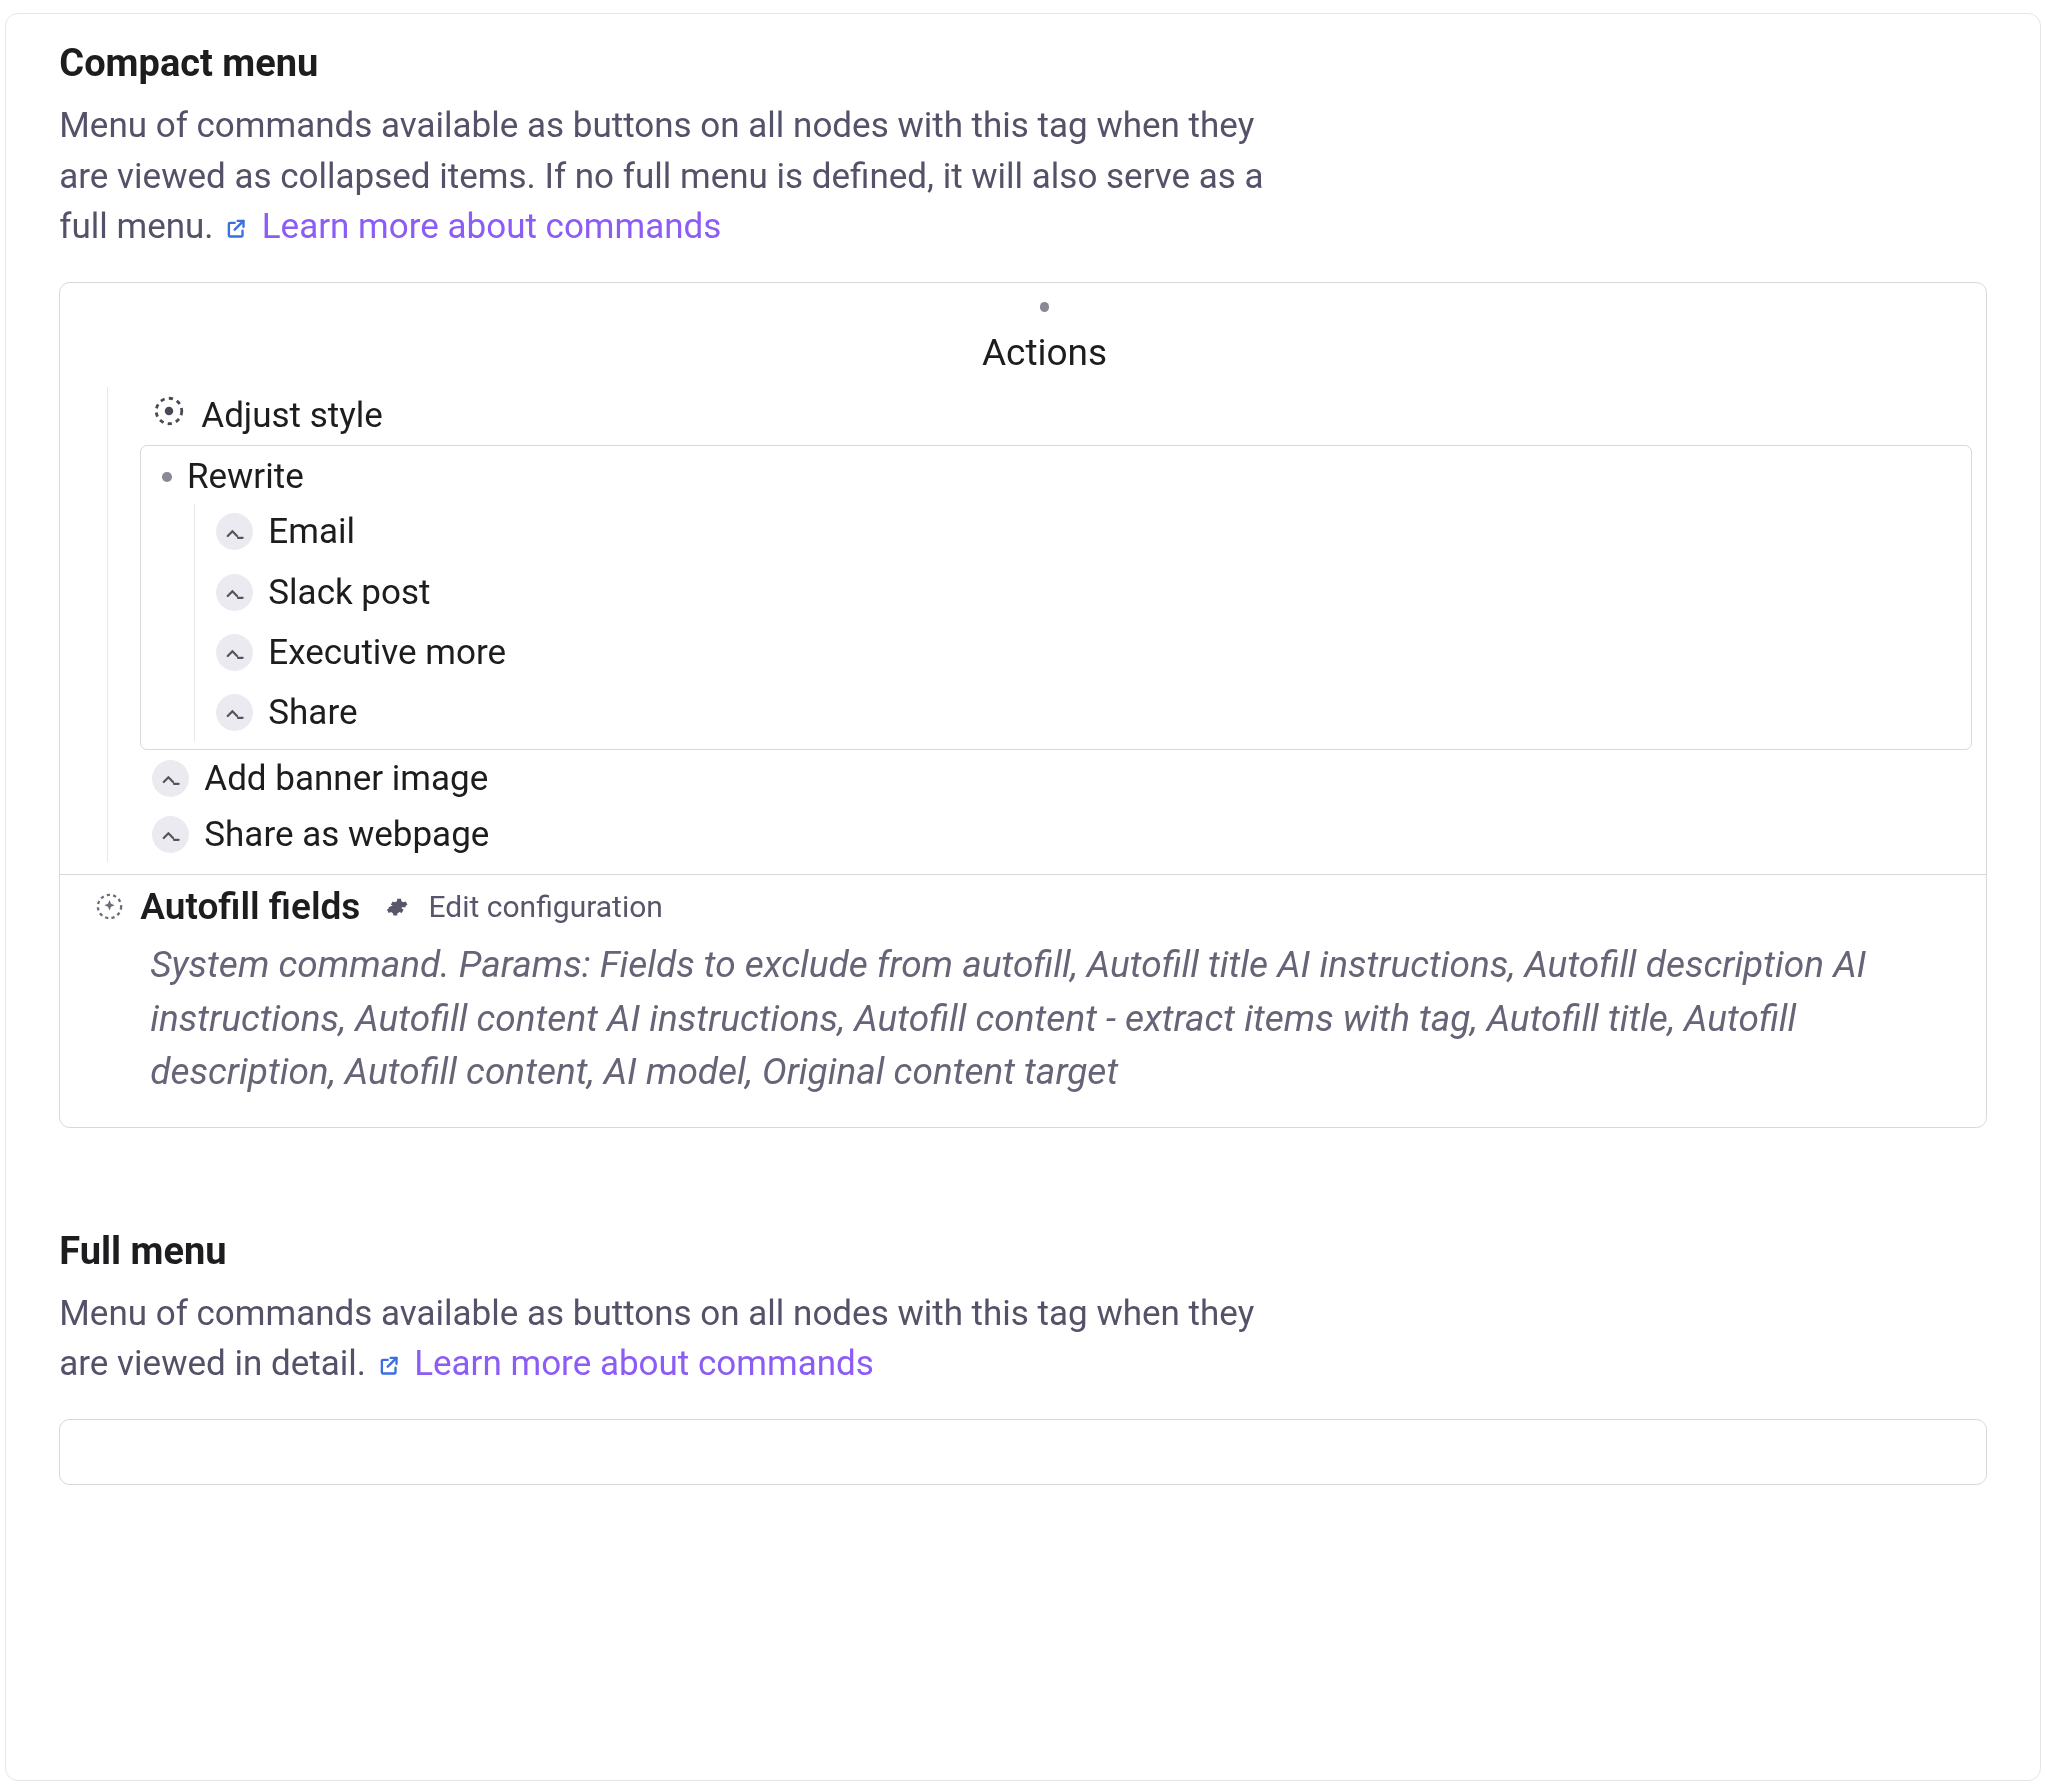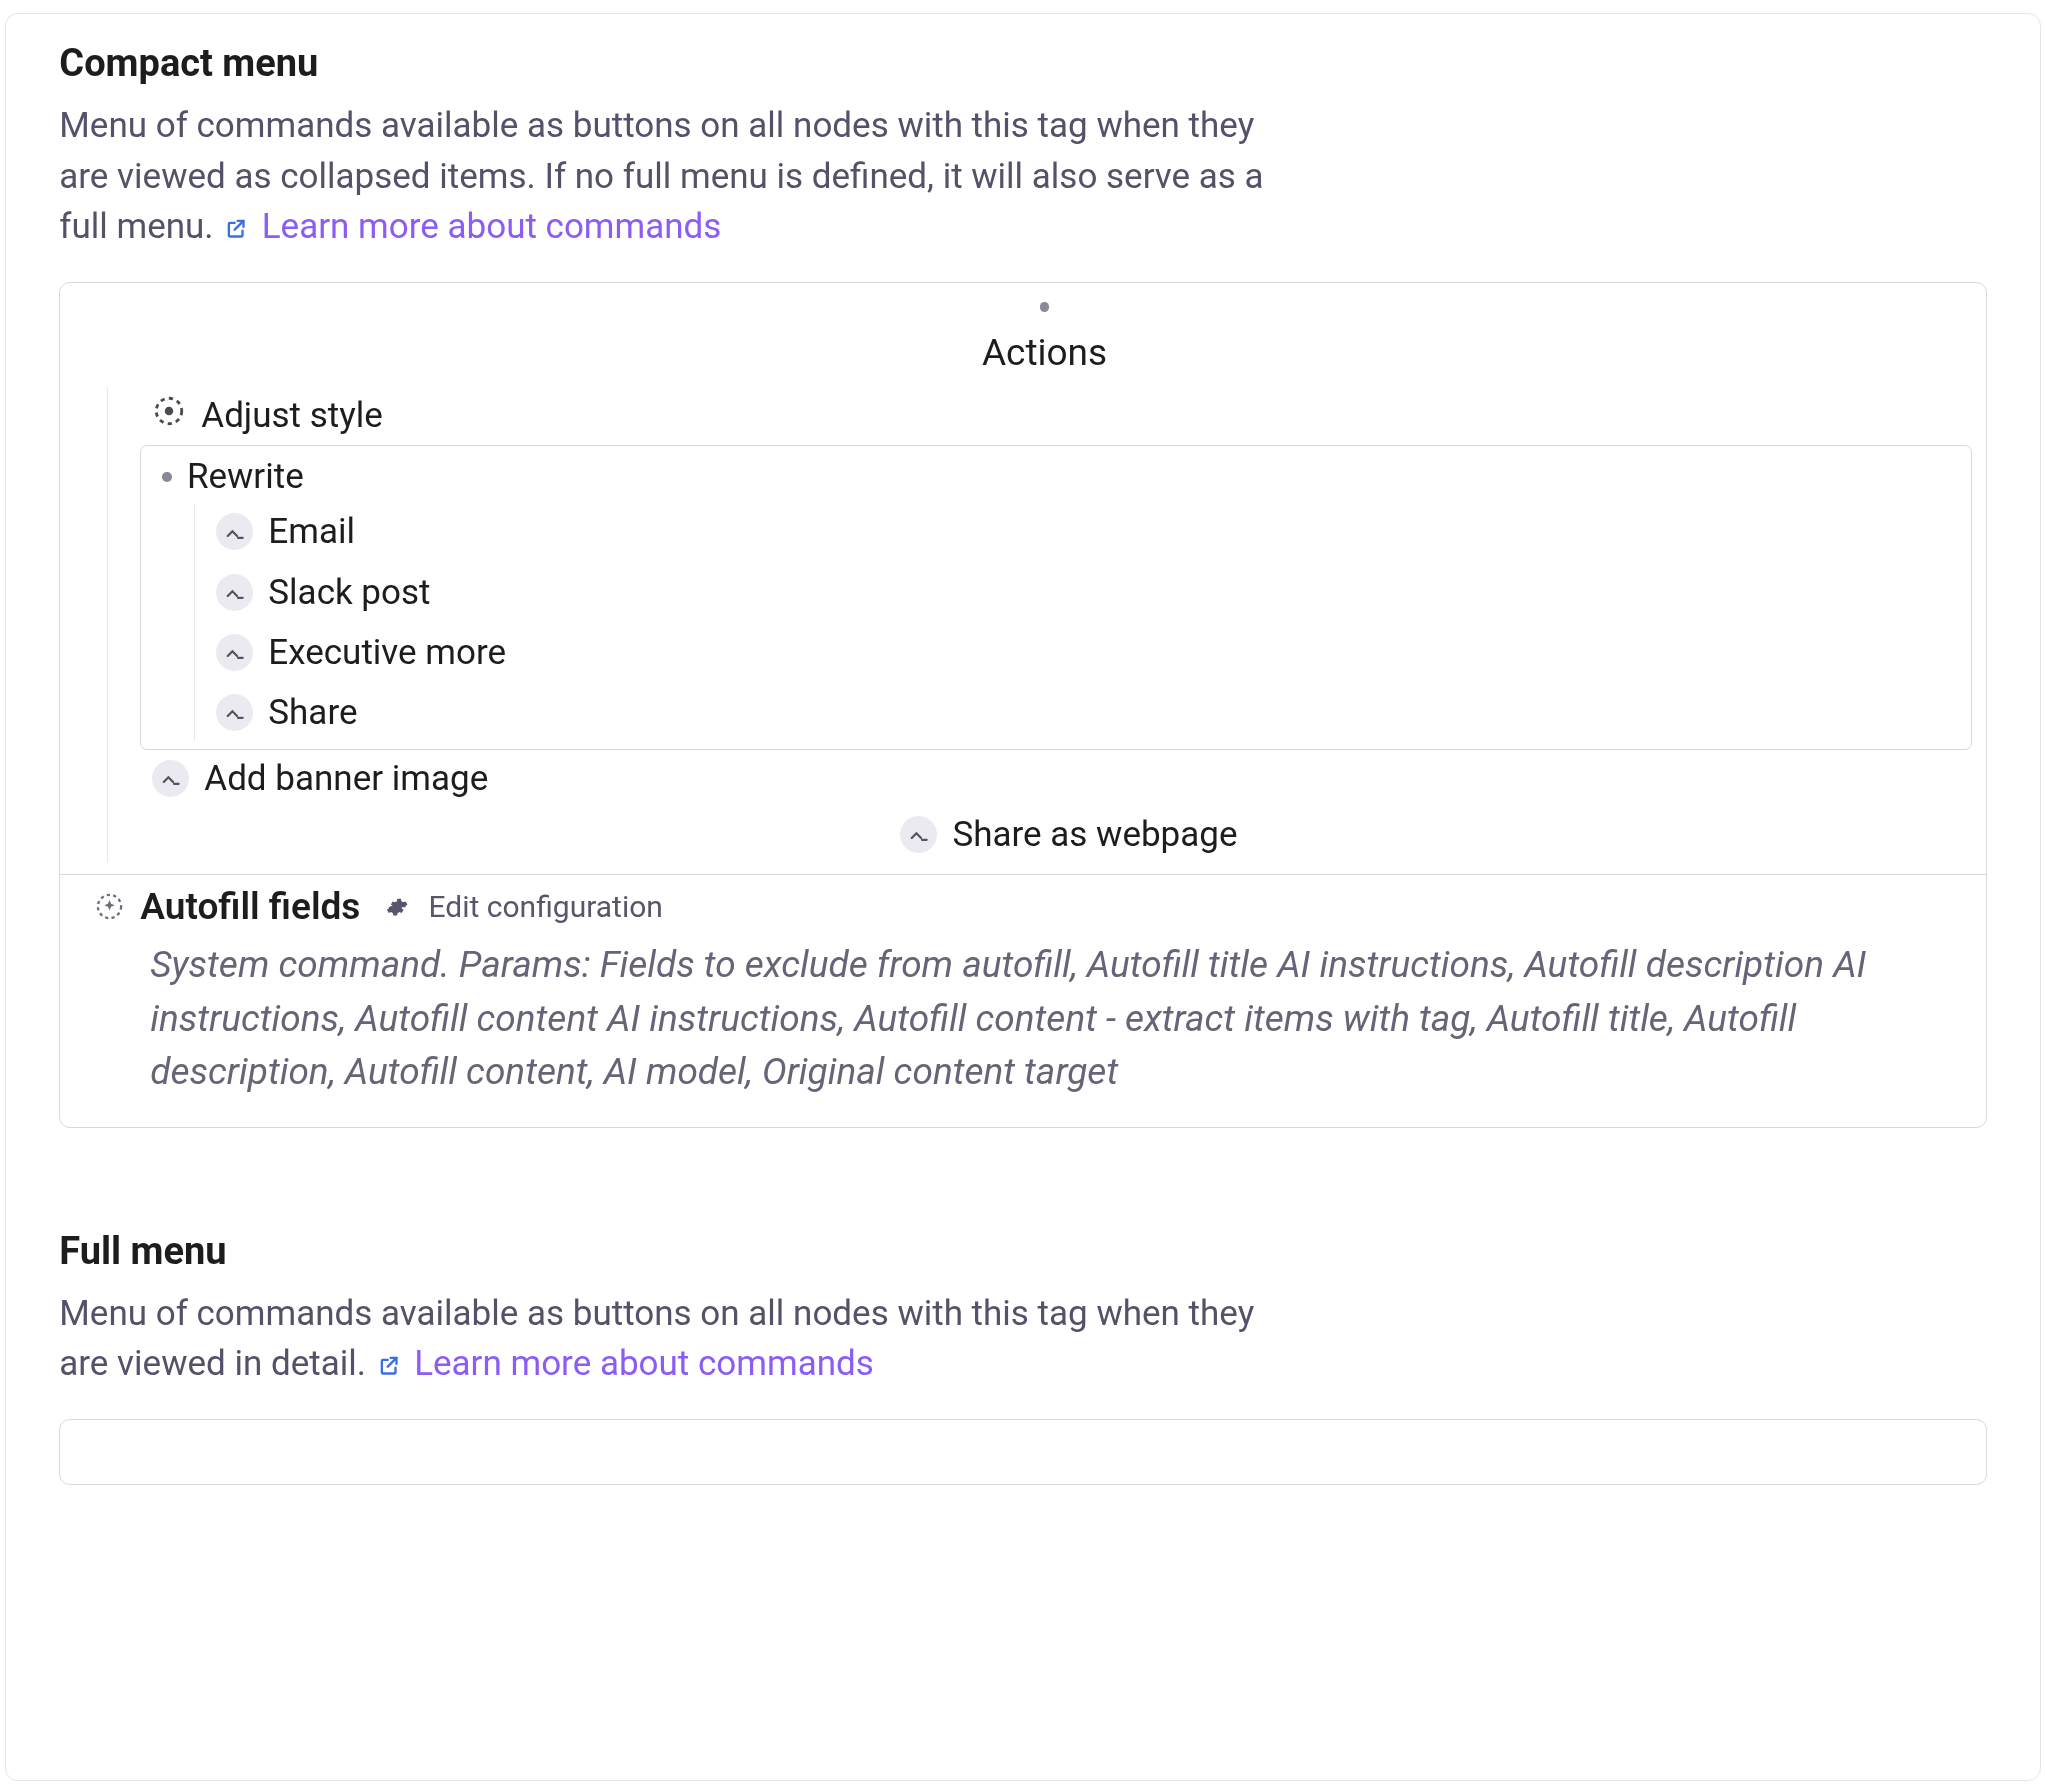--- a/index.html
+++ b/index.html
@@ -207,21 +207,21 @@
         <div class="leaf-row" style="padding-left:44px;">
           <span class="cmd-icon">
               <svg viewBox="0 0 24 24" fill="none" stroke="#54545f" stroke-width="2.4" stroke-linecap="round">
                 <path d="M4 16l5-5 5 5"></path>
                 <path d="M15 18h5"></path>
               </svg>
             </span>
           <span class="label-reg">Add banner image</span>
         </div>
 
-        <div class="leaf-row" style="padding-left:44px;justify-content:center;">
+        <div class="leaf-row" style="padding-left:44px;">
           <span class="cmd-icon">
               <svg viewBox="0 0 24 24" fill="none" stroke="#54545f" stroke-width="2.4" stroke-linecap="round">
                 <path d="M4 16l5-5 5 5"></path>
                 <path d="M15 18h5"></path>
               </svg>
             </span>
           <span class="label-reg">Share as webpage</span>
         </div>
       </div>
 

